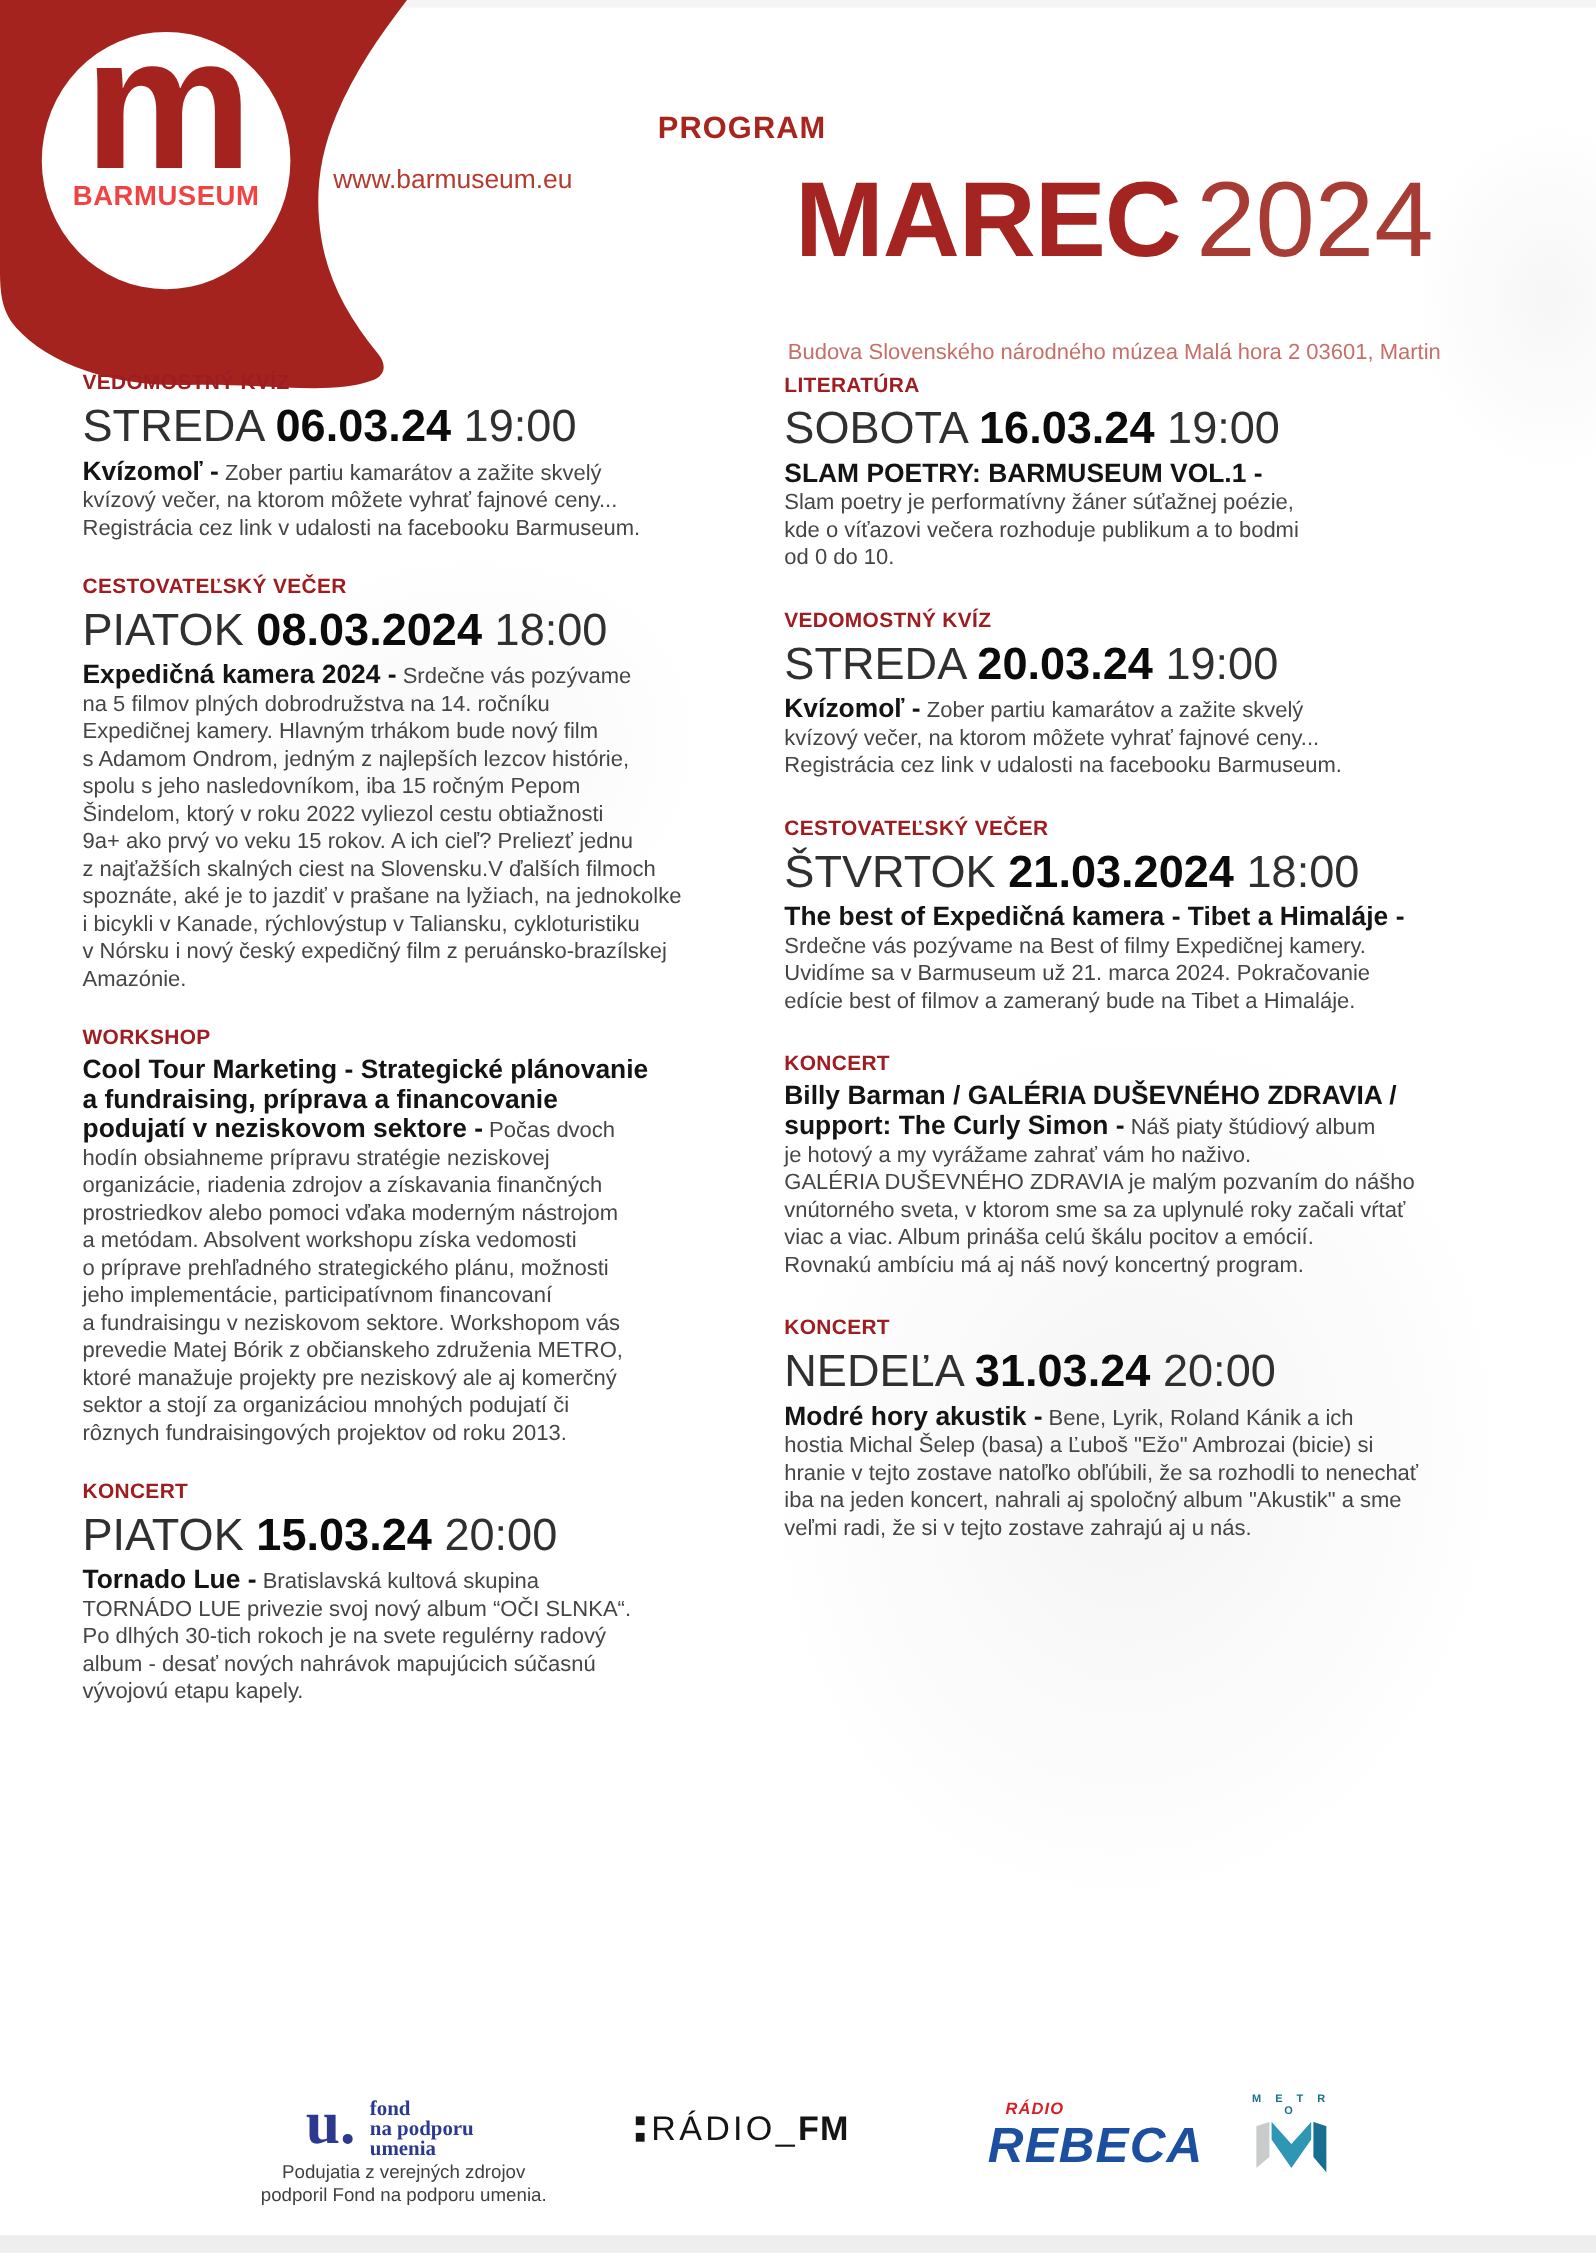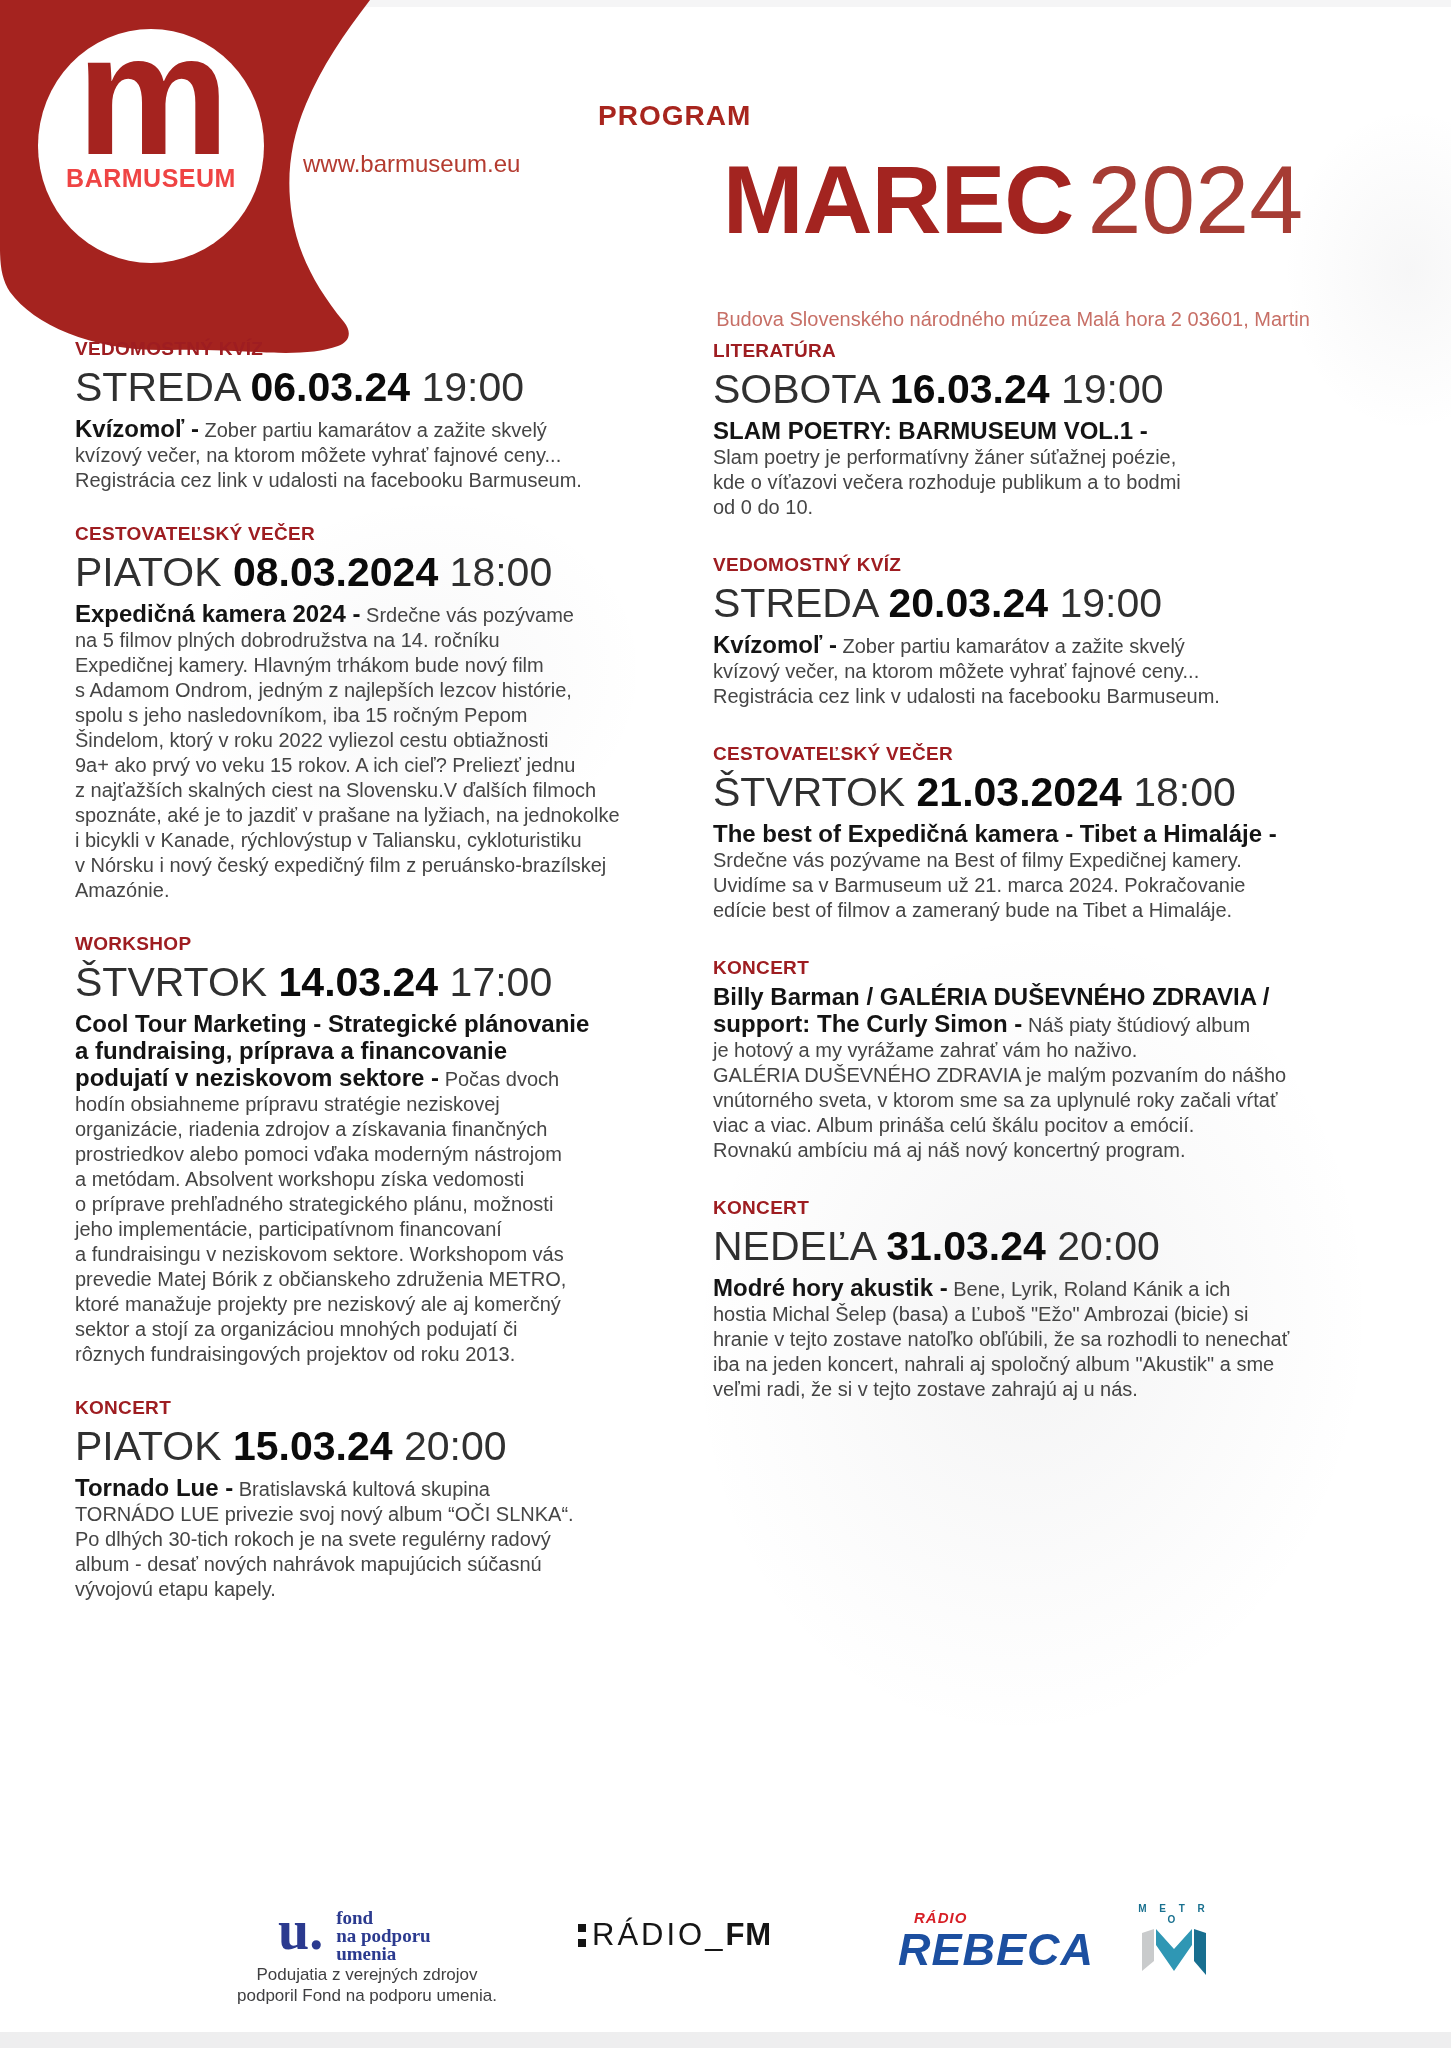--- a/index.html
+++ b/index.html
@@ -106,21 +106,20 @@
 Šindelom, ktorý v roku 2022 vyliezol cestu obtiažnosti
 9a+ ako prvý vo veku 15 rokov. A ich cieľ? Preliezť jednu
 z najťažších skalných ciest na Slovensku.V ďalších filmoch
 spoznáte, aké je to jazdiť v prašane na lyžiach, na jednokolke
 i bicykli v Kanade, rýchlovýstup v Taliansku, cykloturistiku
 v Nórsku i nový český expedičný film z peruánsko-brazílskej
 Amazónie.</span></p>
     </article>
     <article class="event">
       <div class="evt-cat">WORKSHOP</div>
-      <div class="evt-date"><span>ŠTVRTOK</span> <span class="d">14.03.24</span> <span>17:00</span></div>
       <p class="evt-body"><b>Cool Tour Marketing - Strategické plánovanie
 a fundraising, príprava a financovanie
 podujatí v neziskovom sektore -</b> <span>Počas dvoch
 hodín obsiahneme prípravu stratégie neziskovej
 organizácie, riadenia zdrojov a získavania finančných
 prostriedkov alebo pomoci vďaka moderným nástrojom
 a metódam. Absolvent workshopu získa vedomosti
 o príprave prehľadného strategického plánu, možnosti
 jeho implementácie, participatívnom financovaní
 a fundraisingu v neziskovom sektore. Workshopom vás

